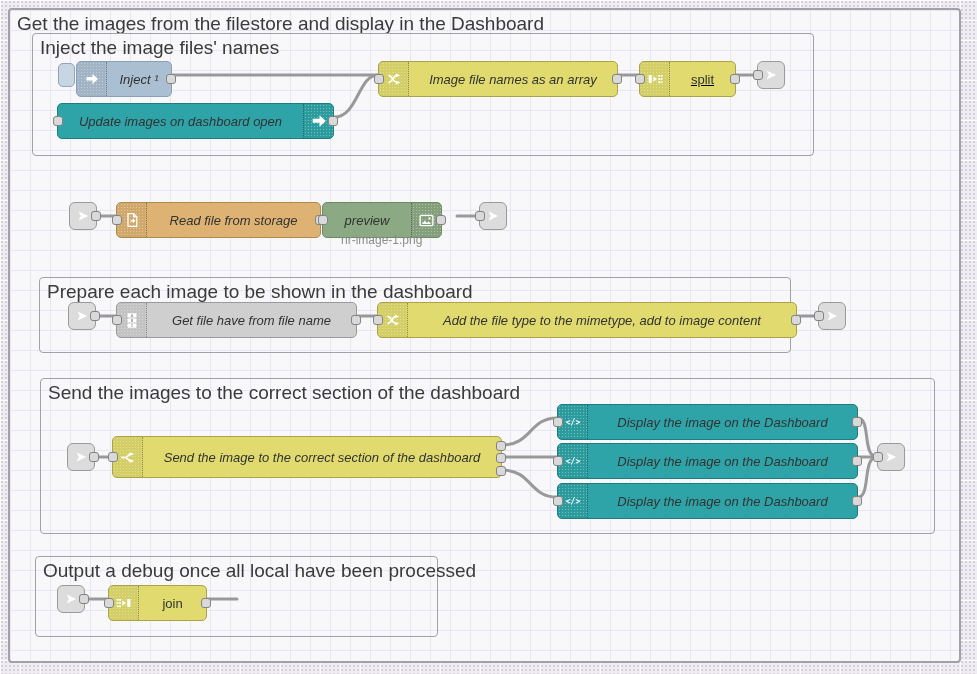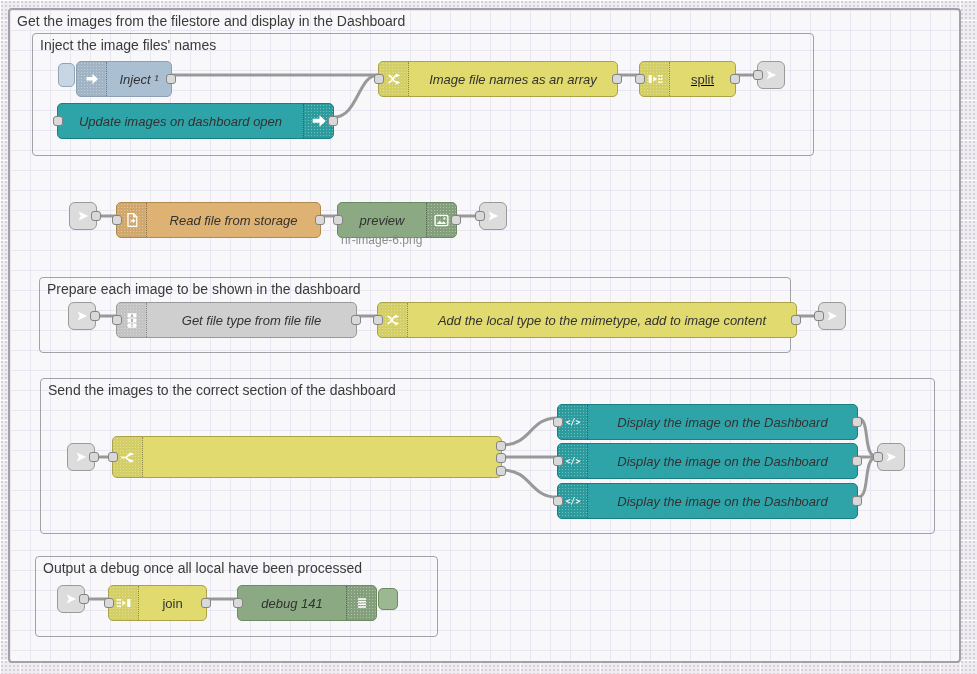--- a/index.html
+++ b/index.html
@@ -15,21 +15,21 @@
   }
   .group{position:absolute;box-sizing:border-box;border:1.5px solid #a2a1a8;border-radius:4px;}
   .group.outer{
     border-width:2px;
     background-color:#f8f8fb;
     background-image:
       linear-gradient(to right,#e8e7f1 1px, transparent 1px),
       linear-gradient(to bottom,#e8e7f1 1px, transparent 1px);
     background-size:20px 20px;
   }
-  .group-label{position:absolute;top:3px;left:7px;font-size:14px;color:#3a3a3a;white-space:nowrap;}
+  .group-label{position:absolute;top:3px;left:7px;font-size:19px;color:#3a3a3a;white-space:nowrap;}
   svg.wires{position:absolute;left:0;top:0;z-index:1;}
   svg.wires path{stroke:#999;stroke-width:3;fill:none;stroke-linecap:round;}
   .node{position:absolute;height:36px;border-radius:5px;display:flex;align-items:center;box-sizing:border-box;z-index:2;}
   .node .label{flex:1;text-align:center;font-size:13px;color:#323232;white-space:nowrap;padding:0 8px;overflow:hidden;}
   .italic{font-style:italic;}
   .icon-area{width:29px;align-self:stretch;display:flex;align-items:center;justify-content:center;flex:none;
     background-color:rgba(0,0,0,0.055);
     background-image:radial-gradient(rgba(255,255,255,0.35) 0.5px, transparent 0.9px);
     background-size:3px 3px;}
   .icon-area.l{border-right:1px dotted rgba(0,0,0,0.30);border-radius:4px 0 0 4px;}
@@ -170,33 +170,33 @@
       <svg width="16" height="16" viewBox="0 0 20 20">
         <path d="M5 2h7l4 4v12H5z" fill="none" stroke="#fff" stroke-width="1.6"></path>
         <path d="M12 2v4h4" fill="none" stroke="#fff" stroke-width="1.6"></path>
         <path d="M8 11h4.5M11 8.8l2.2 2.2L11 13.2" fill="none" stroke="#fff" stroke-width="1.6"></path>
       </svg>
     </div>
     <div class="label italic">Read file from storage</div>
     <div class="port out"></div>
   </div>
 
-  <div class="node n-green" style="left:337px;top:202px;width:120px;">
+  <div class="node n-green" style="left:322px;top:202px;width:120px;">
     <div class="port in"></div>
     <div class="label italic">preview</div>
     <div class="icon-area r">
       <svg width="17" height="17" viewBox="0 0 20 20">
         <rect x="2.5" y="4" width="15" height="12" rx="1.5" fill="none" stroke="#fff" stroke-width="1.6"></rect>
         <path d="M4.5 14l3.5-4 2.5 3 2-2 3 3z" fill="#fff"></path>
         <circle cx="13.5" cy="7.5" r="1.2" fill="#fff"></circle>
       </svg>
     </div>
     <div class="port out"></div>
   </div>
-  <div class="status-text" style="left:341px;top:233px;">nr-image-6.png</div>
+  <div class="status-text" style="left:341px;top:233px;">nr-image-1.png</div>
 
   <div class="link-node" style="left:479px;top:202px;">
     <div class="port in"></div>
     <svg width="16" height="16" viewBox="0 0 20 20">
         <path d="M4.5 4.5L16.5 10l-12 5.5 2.8-5.5z" fill="#fff"></path>
       </svg>
   </div>
 
   <div class="link-node" style="left:68px;top:302px;">
     <svg width="16" height="16" viewBox="0 0 20 20">
@@ -210,37 +210,37 @@
     <div class="icon-area l">
       <svg width="16" height="17" viewBox="0 0 20 20">
         <rect x="4.5" y="1" width="11" height="5.2" rx="1" fill="#fff"></rect>
         <text x="10" y="5.4" font-size="4.6" text-anchor="middle" fill="#9a9a9a" font-weight="bold" font-family="'Liberation Sans',sans-serif">A</text>
         <rect x="4.5" y="7.4" width="11" height="5.2" rx="1" fill="#fff"></rect>
         <text x="10" y="11.8" font-size="4.6" text-anchor="middle" fill="#9a9a9a" font-weight="bold" font-family="'Liberation Sans',sans-serif">B</text>
         <rect x="4.5" y="13.8" width="11" height="5.2" rx="1" fill="#fff"></rect>
         <text x="10" y="18.2" font-size="4.6" text-anchor="middle" fill="#9a9a9a" font-weight="bold" font-family="'Liberation Sans',sans-serif">C</text>
       </svg>
     </div>
-    <div class="label italic">Get file type from file file</div>
+    <div class="label italic">Get file have from file name</div>
     <div class="port out"></div>
   </div>
 
   <div class="node n-yellow" style="left:377px;top:302px;width:420px;">
     <div class="port in"></div>
     <div class="icon-area l">
       <svg width="16" height="16" viewBox="0 0 20 20">
         <g stroke="#fff" stroke-width="2" fill="none">
             <path d="M3 5.5 C8 5.5 9 14.5 13.5 14.5"></path>
             <path d="M3 14.5 C8 14.5 9 5.5 13.5 5.5"></path>
           </g>
         <path d="M12.5 3.2l5.5 2.3-5.5 2.3z" fill="#fff"></path>
           <path d="M12.5 12.2l5.5 2.3-5.5 2.3z" fill="#fff"></path>
       </svg>
     </div>
-    <div class="label italic">Add the local type to the mimetype, add to image content</div>
+    <div class="label italic">Add the file type to the mimetype, add to image content</div>
     <div class="port out"></div>
   </div>
 
   <div class="link-node" style="left:818px;top:302px;">
     <div class="port in"></div>
     <svg width="16" height="16" viewBox="0 0 20 20">
         <path d="M4.5 4.5L16.5 10l-12 5.5 2.8-5.5z" fill="#fff"></path>
       </svg>
   </div>
 
@@ -257,20 +257,21 @@
       <svg width="17" height="17" viewBox="0 0 20 20">
         <g stroke="#fff" stroke-width="2" fill="none">
             <path d="M2.5 10h5"></path>
             <path d="M7.5 10c3 0 3-4 6-4"></path>
             <path d="M7.5 10c3 0 3 4 6 4"></path>
           </g>
         <path d="M12.5 3.8l5.5 2.2-5.5 2.2z" fill="#fff"></path>
           <path d="M12.5 11.8l5.5 2.2-5.5 2.2z" fill="#fff"></path>
       </svg>
     </div>
+    <div class="label italic">Send the image to the correct section of the dashboard</div>
     <div class="port" style="right:-5px;top:4px;"></div>
     <div class="port" style="right:-5px;top:16px;"></div>
     <div class="port" style="right:-5px;top:29px;"></div>
   </div>
 
   <div class="node n-teal" style="left:557px;top:404px;width:301px;">
     <div class="port in"></div>
     <div class="icon-area l">
       <svg width="20" height="16" viewBox="0 0 24 20">
           <text x="12" y="14" font-size="10" text-anchor="middle" fill="#fff" font-weight="bold" font-family="'DejaVu Sans Mono',monospace">&lt;/&gt;</text>
@@ -329,29 +330,14 @@
             <rect x="4" y="13" width="2.2" height="2.2"></rect>
           </g>
         <path d="M8 6.5L12.5 10 8 13.5z" fill="#fff"></path>
         <rect x="14" y="5" width="4" height="10" rx="1" fill="#fff"></rect>
       </svg>
     </div>
     <div class="label">join</div>
     <div class="port out"></div>
   </div>
 
-  <div class="node n-green" style="left:237px;top:585px;width:140px;">
-    <div class="port in"></div>
-    <div class="label italic">debug 141</div>
-    <div class="icon-area r">
-      <svg width="16" height="16" viewBox="0 0 20 20">
-          <g stroke="#fff" stroke-width="2">
-            <path d="M5 5h10"></path>
-            <path d="M5 8.3h10"></path>
-            <path d="M5 11.6h10"></path>
-            <path d="M5 15h10"></path>
-          </g>
-        </svg>
-    </div>
-    <div class="debug-btn"></div>
-  </div>
 
 </div>
 
 </body></html>

